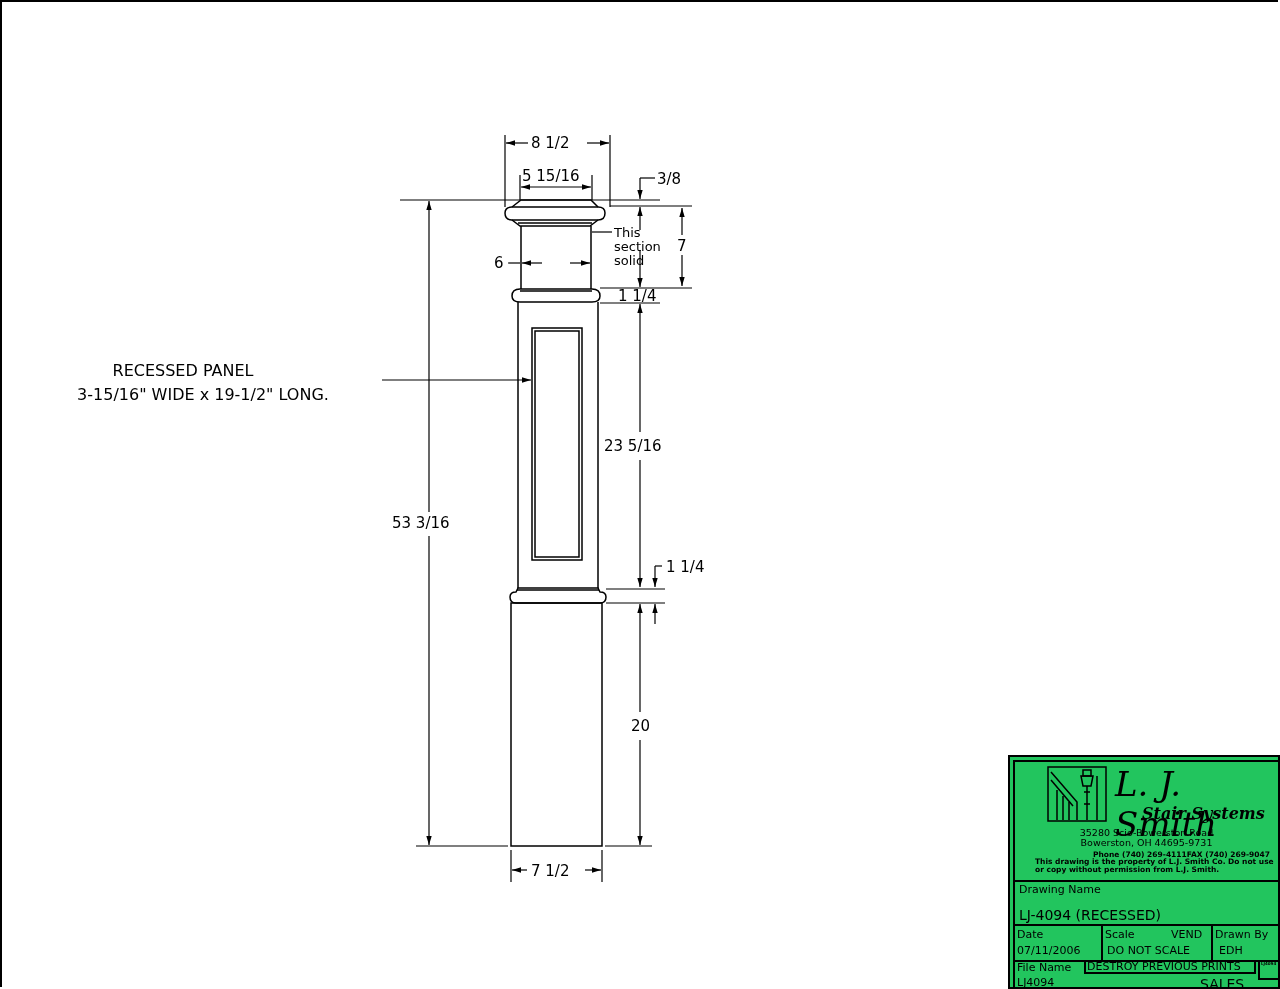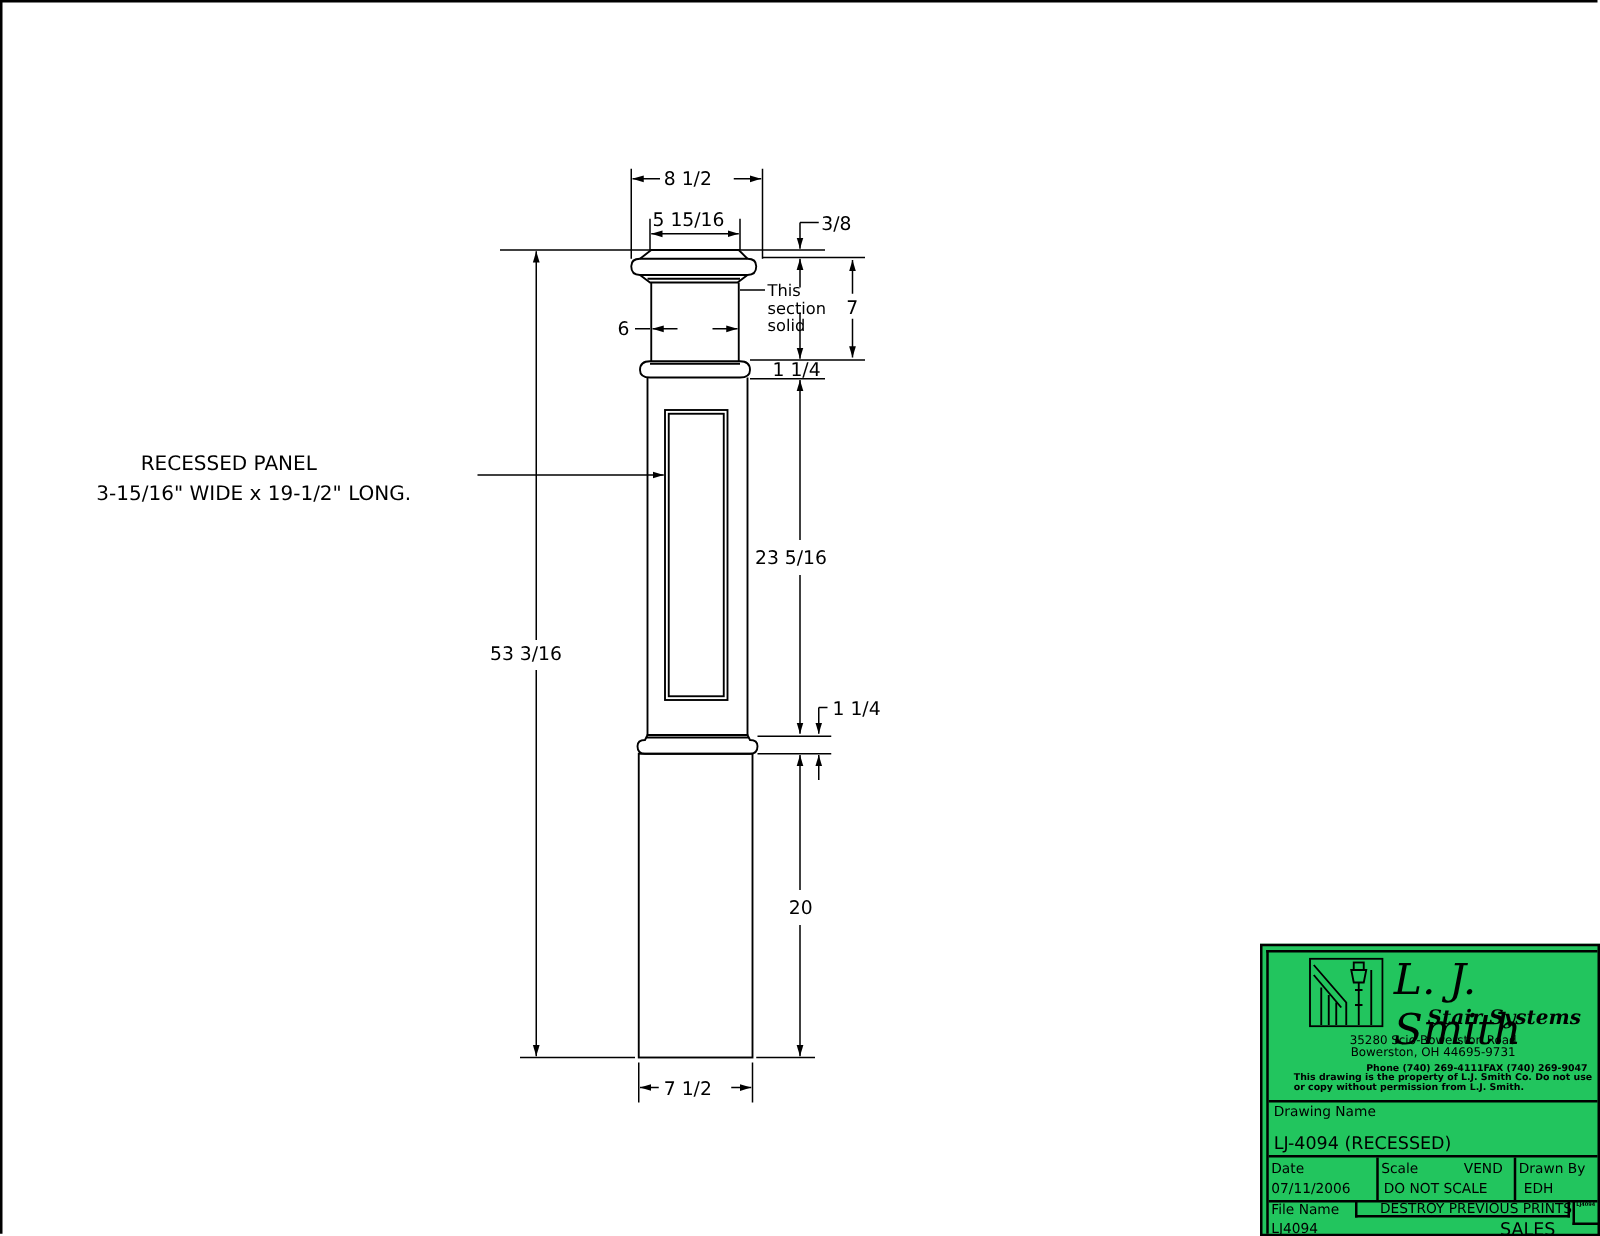--- a/index.html
+++ b/index.html
@@ -20,21 +20,21 @@
     .notice { position: absolute; left: 20px; right: 4px; top: 96px; font-size: 7.5px; font-weight: bold; line-height: 8px; }
     .dn-label { position: absolute; left: 4px; top: 121px; font-size: 11px; }
     .dn-value { position: absolute; left: 4px; top: 145px; font-size: 14px; }
     .row3 { position: absolute; left: 0; right: 0; top: 162px; height: 34px; border-top: 2px solid #000; border-bottom: 2px solid #000; }
     .cell { position: absolute; top: 0; bottom: 0; border-right: 2px solid #000; }
     .cell .lab { position: absolute; left: 2px; top: 2px; font-size: 11px; }
     .cell .val { position: absolute; left: 2px; top: 18px; font-size: 11px; }
     .row4 { position: absolute; left: 0; right: 0; top: 198px; bottom: 0; }
     .fn-label { position: absolute; left: 2px; top: 1px; font-size: 11px; }
     .fn-value { position: absolute; left: 2px; top: 16px; font-size: 11px; }
-    .destroy { position: absolute; left: 69px; top: 0; width: 172px; height: 14px; border: 2px solid #000; border-top: 0; box-sizing: border-box; font-size: 11px; line-height: 13px; padding-left: 18px; white-space: nowrap; }
+    .destroy { position: absolute; left: 69px; top: 0; width: 172px; height: 14px; border: 2px solid #000; border-top: 0; box-sizing: border-box; font-size: 11px; line-height: 13px; padding-left: 1px; white-space: nowrap; }
     .sales { position: absolute; left: 185px; top: 16px; font-size: 14px; }
     .stamp { position: absolute; left: 243px; top: 0; width: 26px; height: 20px; border: 2px solid #000; border-top: 0; box-sizing: border-box; font-size: 4px; font-weight: bold; line-height: 5px; padding: 1px; overflow: hidden; }
   </style>
 </head>
 <body>
 
 <div class="frame"></div>
 
 <svg class="drawing" width="1280" height="989" viewBox="0 0 1280 989">
   <defs>

